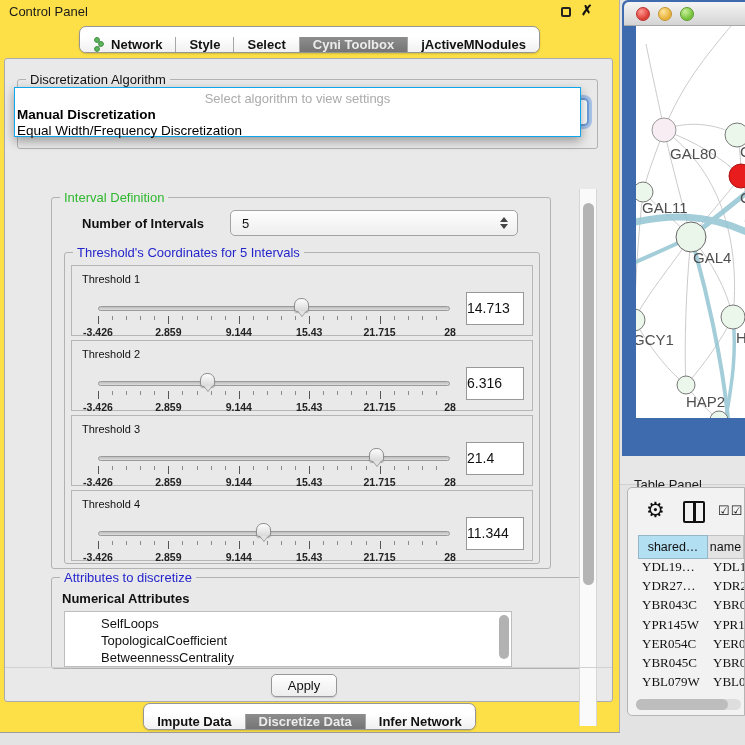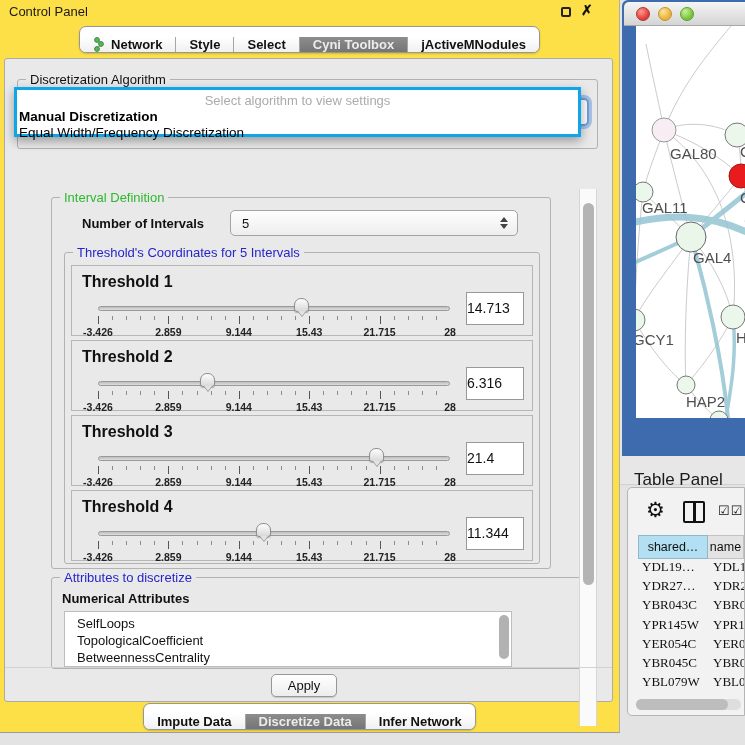--- a/index.html
+++ b/index.html
@@ -45,65 +45,65 @@
   .stepper:before { top:0; border-bottom:5px solid #444; }
   .stepper:after { bottom:0; border-top:5px solid #444; }
   .combo-focus { border:2px solid #6f9ed9; box-shadow:0 0 0 3px rgba(110,160,225,.55); background:#fdfdfd; }
 
   
   .v-scroll-track { background:#fafafa; border-left:1px solid #d6d6d6; border-right:1px solid #d6d6d6; }
   .v-thumb { position:absolute; left:3px; width:11px; background:#b4b4b4; border-radius:6px; }
 
   
   .thr-panel { position:absolute; left:6px; width:462px; height:71px; border:1px solid #b6b6b6; background:#e9e9e9; }
-  .thr-label { position:absolute; left:10px; top:7px; font-size:16px; font-weight:bold; color:#111; }
+  .thr-label { position:absolute; left:10px; top:7px; font-size:11px; font-weight:normal; color:#111; }
   .slider-zone { position:absolute; left:26px; top:38px; width:352px; height:30px; }
   .track { position:absolute; left:0; right:0; top:2px; height:5px;
     background:linear-gradient(#bdbdbd,#dedede); border:1px solid #9a9a9a; border-radius:3px; }
   .thumb { position:absolute; top:-6px; width:15px; height:14px; margin-left:-7px;
     background:linear-gradient(#fdfdfd,#d9d9d9); border:1px solid #8f8f8f; border-radius:7px 7px 3px 3px;
     box-shadow:0 1px 1px rgba(0,0,0,.25); }
   .thumb:after { content:""; position:absolute; left:3px; top:12px; border-left:4px solid transparent;
     border-right:4px solid transparent; border-top:5px solid #e2e2e2; filter:drop-shadow(0 1px 0 #8f8f8f); }
   .ticks-minor { position:absolute; left:0; right:0; top:12px; height:4px;
     background:repeating-linear-gradient(90deg,#8a8a8a 0 1px,transparent 1px 4%); }
   .ticks-major { position:absolute; left:0; right:0; top:12px; height:8px;
     background:repeating-linear-gradient(90deg,#555 0 1px,transparent 1px 20%); }
   .tick-label { position:absolute; top:22px; transform:translateX(-50%); font-size:10.5px; font-weight:bold; color:#222; white-space:nowrap; }
   .thr-value { position:absolute; right:8px; top:26px; width:58px; height:33px; background:#fff;
     border:1px solid #989898; font-size:14px; color:#111; text-align:left; line-height:31px; padding-right:6px; }
 
   
   .attr-list { position:absolute; background:#fff; border:1px solid #bdbdbd; overflow:hidden; }
-  .attr-item { font-size:13px; color:#111; padding-left:12px; line-height:17px; white-space:nowrap; }
+  .attr-item { font-size:13px; color:#111; padding-left:12px; line-height:17px; white-space:nowrap;margin-left:24px; }
   .list-vthumb { position:absolute; right:2px; top:3px; width:10px; height:44px; background:#b2b2b2; border-radius:5px; }
 
   .aqua-btn { position:absolute; background:linear-gradient(#ffffff,#ededed); border:1px solid #979797;
     border-radius:5px; font-size:13px; color:#111; text-align:center; box-shadow:0 1px 1px rgba(0,0,0,.15); }
 
   
-  .popup { left:14px; top:87px; width:567px; height:50px; background:#fff; border:3px solid #0ea5e9;
+  .popup { left:14px; top:87px; width:567px; height:50px; background:#fff; border:1px solid #0ea5e9;
     box-shadow:0 4px 10px rgba(0,0,0,.35); z-index:40; }
   .popup-placeholder { position:absolute; left:0; right:0; top:3px; text-align:center; font-size:13px; color:#ababab; }
   .popup-opt1 { position:absolute; left:2px; top:19px; font-size:13.5px; font-weight:bold; color:#000; }
   .popup-opt2 { position:absolute; left:2px; top:35px; font-size:13.5px; color:#000; }
 
   
   .net-window { left:622px; top:0; width:123px; height:456px; background:#3d6bae; border-radius:6px 0 0 0;padding-left:40px; }
   .net-titlebar { position:absolute; left:2px; top:2px; right:0; height:24px;
     background:linear-gradient(#f5f5f5,#d4d4d4); border-radius:5px 0 0 0; border-bottom:1px solid #a8a8a8; }
   .light { position:absolute; top:5px; width:14px; height:14px; border-radius:50%; }
   .light.red    { left:12px;  background:radial-gradient(circle at 35% 30%, #ff9a92, #dd3f38 65%); border:1px solid #b8302c; }
   .light.yellow { left:34px;  background:radial-gradient(circle at 35% 30%, #ffe49a, #e8b23a 65%); border:1px solid #c2912c; }
   .light.green  { left:56px;  background:radial-gradient(circle at 35% 30%, #c8f09a, #77c23c 65%); border:1px solid #5d9c2c; }
   .net-canvas { position:absolute; left:14px; top:26px; right:0; height:392px; background:#fff; overflow:hidden; }
 
   
   .tp-strip { left:620px; top:456px; width:125px; height:29px; background:#e7e7e7; border-bottom:1px solid #d0d0d0; }
-  .tp-title { position:absolute; left:14px; top:14px; font-size:17px; color:#1a1a1a; }
+  .tp-title { position:absolute; left:14px; top:21px; font-size:13px; color:#1a1a1a; }
   .tp-body { left:627px; top:487px; width:118px; height:229px; background:#f2f2f2;
     border:1px solid #b5b5b5; border-radius:5px 0 0 5px; overflow:hidden; }
   .tp-gear { position:absolute; left:18px; top:10px; font-size:21px; color:#111; }
   .tp-colicon { position:absolute; left:55px; top:13px; width:22px; height:22px; border:2.5px solid #111; border-radius:2px; }
   .tp-colicon:after { content:""; position:absolute; left:8px; top:0; bottom:0; width:2.5px; background:#111; }
   .tp-checks { position:absolute; left:90px; top:15px; font-size:13px; color:#111; letter-spacing:1px; }
   .tp-header { position:absolute; top:47px; left:10px; right:0; height:24px; display:flex; }
   .tp-h1 { width:70px; background:#b3dff2; border:1px solid #93b7c9; font-size:12.5px; color:#111;
     text-align:center; line-height:22px; }
   .tp-h2 { flex:1; background:#e3e3e3; border:1px solid #c2c2c2; border-left:none; font-size:12.5px;

